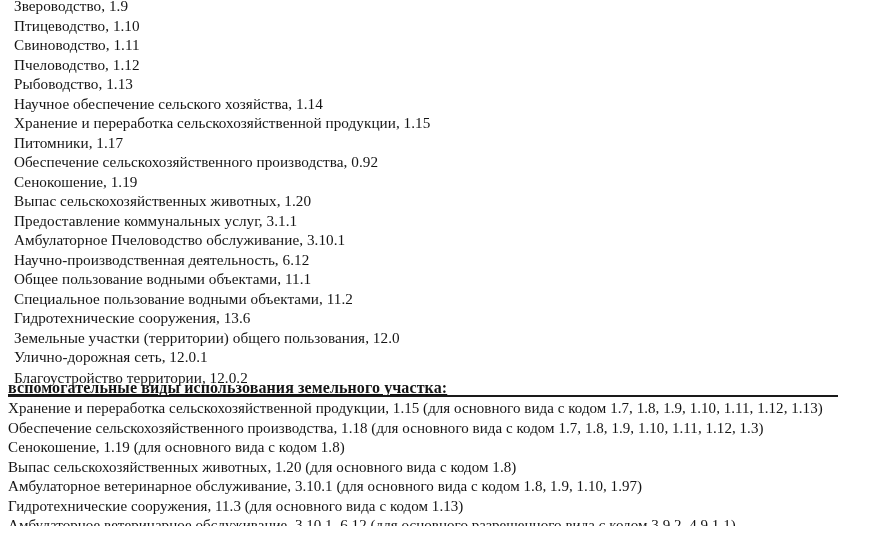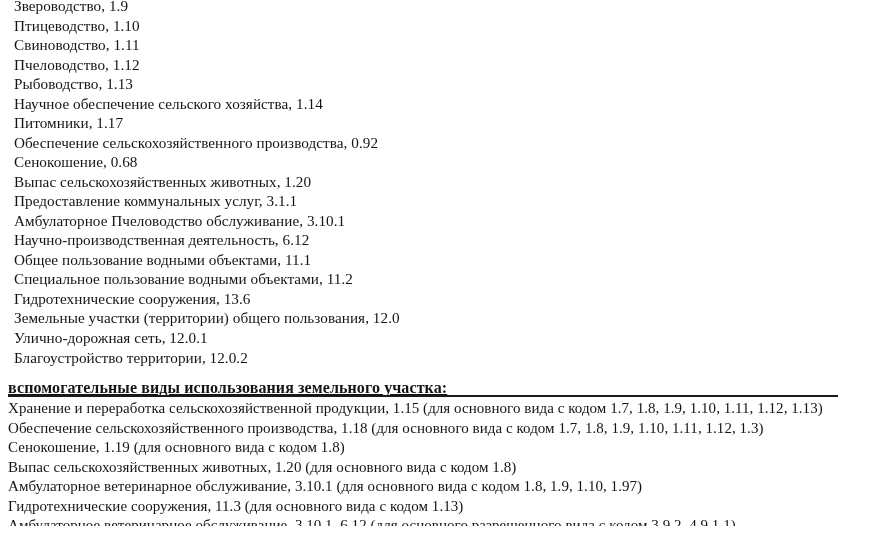--- a/index.html
+++ b/index.html
@@ -77,23 +77,24 @@
 
 <div class="page">
 
   <div class="main-list">
     <div class="main-item">Звероводство, 1.9</div>
     <div class="main-item">Птицеводство, 1.10</div>
     <div class="main-item">Свиноводство, 1.11</div>
     <div class="main-item">Пчеловодство, 1.12</div>
     <div class="main-item">Рыбоводство, 1.13</div>
     <div class="main-item">Научное обеспечение сельского хозяйства, 1.14</div>
+    <div class="main-item">Хранение и переработка сельскохозяйственной продукции, 1.15</div>
     <div class="main-item">Питомники, 1.17</div>
     <div class="main-item">Обеспечение сельскохозяйственного производства, 0.92</div>
-    <div class="main-item">Сенокошение, 0.68</div>
+    <div class="main-item">Сенокошение, 1.19</div>
     <div class="main-item">Выпас сельскохозяйственных животных, 1.20</div>
     <div class="main-item">Предоставление коммунальных услуг, 3.1.1</div>
     <div class="main-item">Амбулаторное Пчеловодство обслуживание, 3.10.1</div>
     <div class="main-item">Научно-производственная деятельность, 6.12</div>
     <div class="main-item">Общее пользование водными объектами, 11.1</div>
     <div class="main-item">Специальное пользование водными объектами, 11.2</div>
     <div class="main-item">Гидротехнические сооружения, 13.6</div>
     <div class="main-item">Земельные участки (территории) общего пользования, 12.0</div>
     <div class="main-item">Улично-дорожная сеть, 12.0.1</div>
     <div class="main-item gap">Благоустройство территории, 12.0.2</div>

